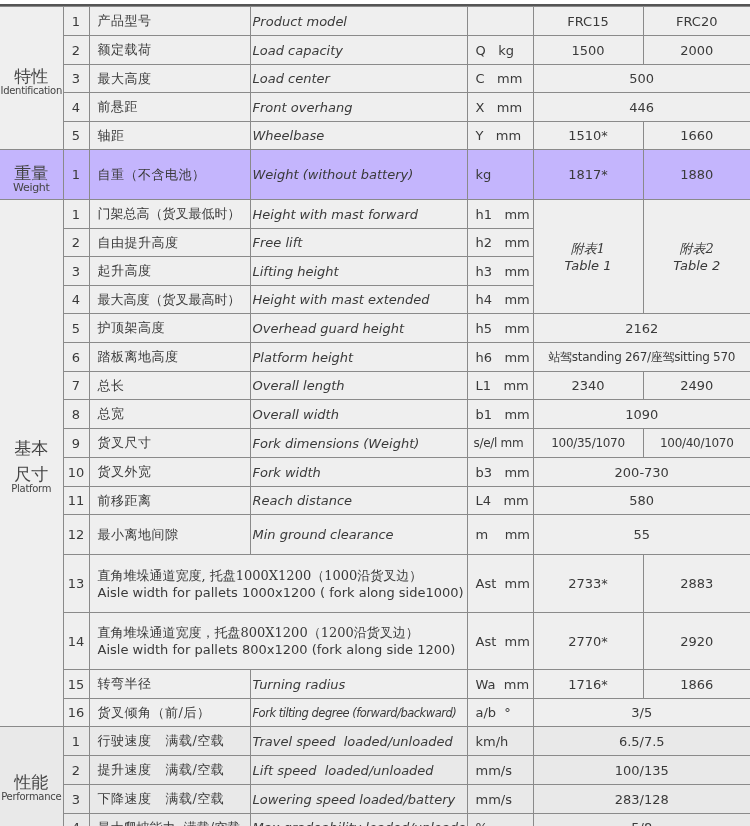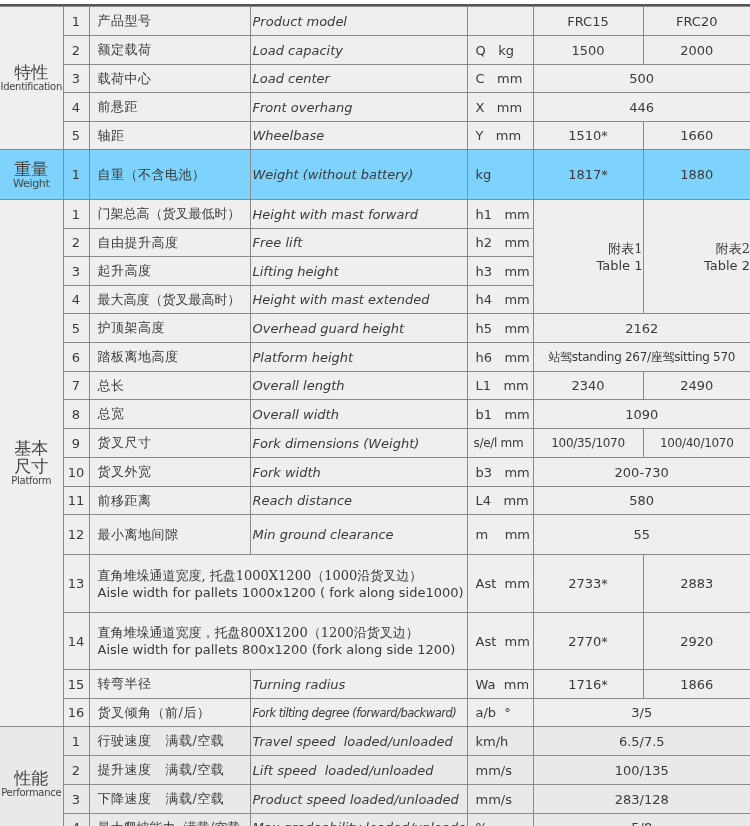--- a/index.html
+++ b/index.html
@@ -25,34 +25,34 @@
   table.spec td {
     border: 1px solid #8a8a8a;
     padding: 0;
     vertical-align: middle;
     overflow: hidden;
     white-space: nowrap;
   }
   table.spec tr td:first-child { border-left: none; }
   table.spec tr td:last-child { border-right: none; }
   .grp { text-align: center; color: #444; }
-  .grp .zh { font-family: "DejaVu Serif", serif; font-size: 17px; line-height: 18px; display: block; }
+  .grp .zh { font-family: "DejaVu Serif", serif; font-size: 17px; line-height: 18px; display: block; margin-top: 8px; }
   .grp .en { font-size: 10px; line-height: 12px; display: block; letter-spacing: -0.3px; }
   .num { text-align: center; }
   .cn { padding-left: 8px !important; font-family: "DejaVu Serif", serif; font-size: 13px; letter-spacing: 0.5px; }
   .en-col { padding-left: 2px !important; font-style: italic; }
   .unit { padding-left: 8px !important; }
   .val { text-align: center; }
   .merged { white-space: normal !important; padding-left: 8px !important; line-height: 17px; }
   .merged .l1 { font-family: "DejaVu Serif", serif; display: block; }
   .merged .l2 { display: block; }
-  .weight-row td { background: #7dd3fc; }
+  .weight-row td { background: #c4b5fd; }
   .perf td.grp, .perf-row td { background: #e9e9e9; }
   .sep-top td { border-top: 2px solid #555; }
-  .tbl-note { text-align: right; line-height: 17px; white-space: normal !important; vertical-align: top !important; padding-top: 40px !important; }
+  .tbl-note { text-align: center; line-height: 17px; white-space: normal !important; vertical-align: top !important; padding-top: 40px !important; font-style: italic; }
   .tbl-note span { display: block; }
   .tbl-note .z { font-family: "DejaVu Serif", serif; }
   .small { font-size: 12px; letter-spacing: -0.3px; }
 </style>
 </head>
 <body>
 
 <div class="sheet">
 <table class="spec">
   <colgroup>
@@ -81,21 +81,21 @@
   <tr style="height:29px">
     <td class="num">2</td>
     <td class="cn">额定载荷</td>
     <td class="en-col">Load capacity</td>
     <td class="unit" style="white-space:pre">Q   kg</td>
     <td class="val">1500</td>
     <td class="val">2000</td>
   </tr>
   <tr style="height:28px">
     <td class="num">3</td>
-    <td class="cn">载荷中心</td>
+    <td class="cn">最大高度</td>
     <td class="en-col">Load center</td>
     <td class="unit" style="white-space:pre">C   mm</td>
     <td class="val" colspan="2">500</td>
   </tr>
   <tr style="height:29px">
     <td class="num">4</td>
     <td class="cn">前悬距</td>
     <td class="en-col">Front overhang</td>
     <td class="unit" style="white-space:pre">X   mm</td>
     <td class="val" colspan="2">446</td>
@@ -267,21 +267,21 @@
   <tr class="perf-row" style="height:29px">
     <td class="num">2</td>
     <td class="cn" style="white-space:pre">提升速度   满载/空载</td>
     <td class="en-col" style="white-space:pre">Lift speed  loaded/unloaded</td>
     <td class="unit">mm/s</td>
     <td class="val" colspan="2">100/135</td>
   </tr>
   <tr class="perf-row" style="height:29px">
     <td class="num">3</td>
     <td class="cn" style="white-space:pre">下降速度   满载/空载</td>
-    <td class="en-col">Product speed loaded/unloaded</td>
+    <td class="en-col">Lowering speed loaded/battery</td>
     <td class="unit">mm/s</td>
     <td class="val" colspan="2">283/128</td>
   </tr>
   <tr class="perf-row" style="height:28px">
     <td class="num">4</td>
     <td class="cn" style="white-space:pre;letter-spacing:0">最大爬坡能力  满载/空载</td>
     <td class="en-col">Max gradeability loaded/unloaded</td>
     <td class="unit">%</td>
     <td class="val" colspan="2">5/8</td>
   </tr>

